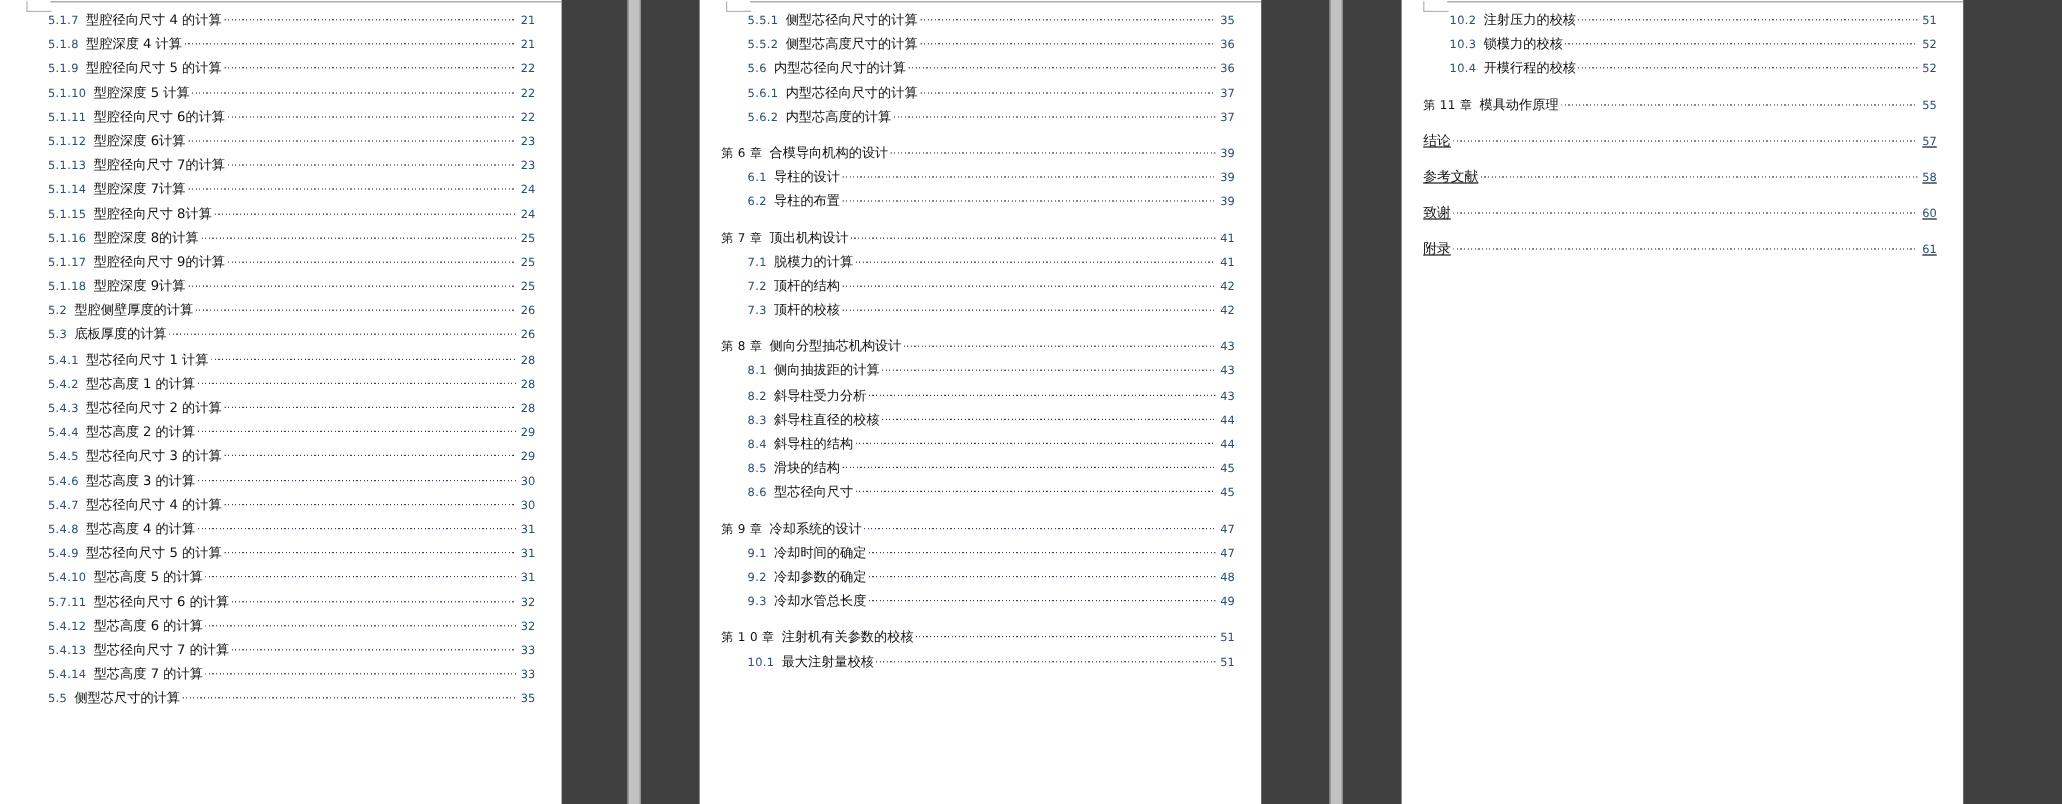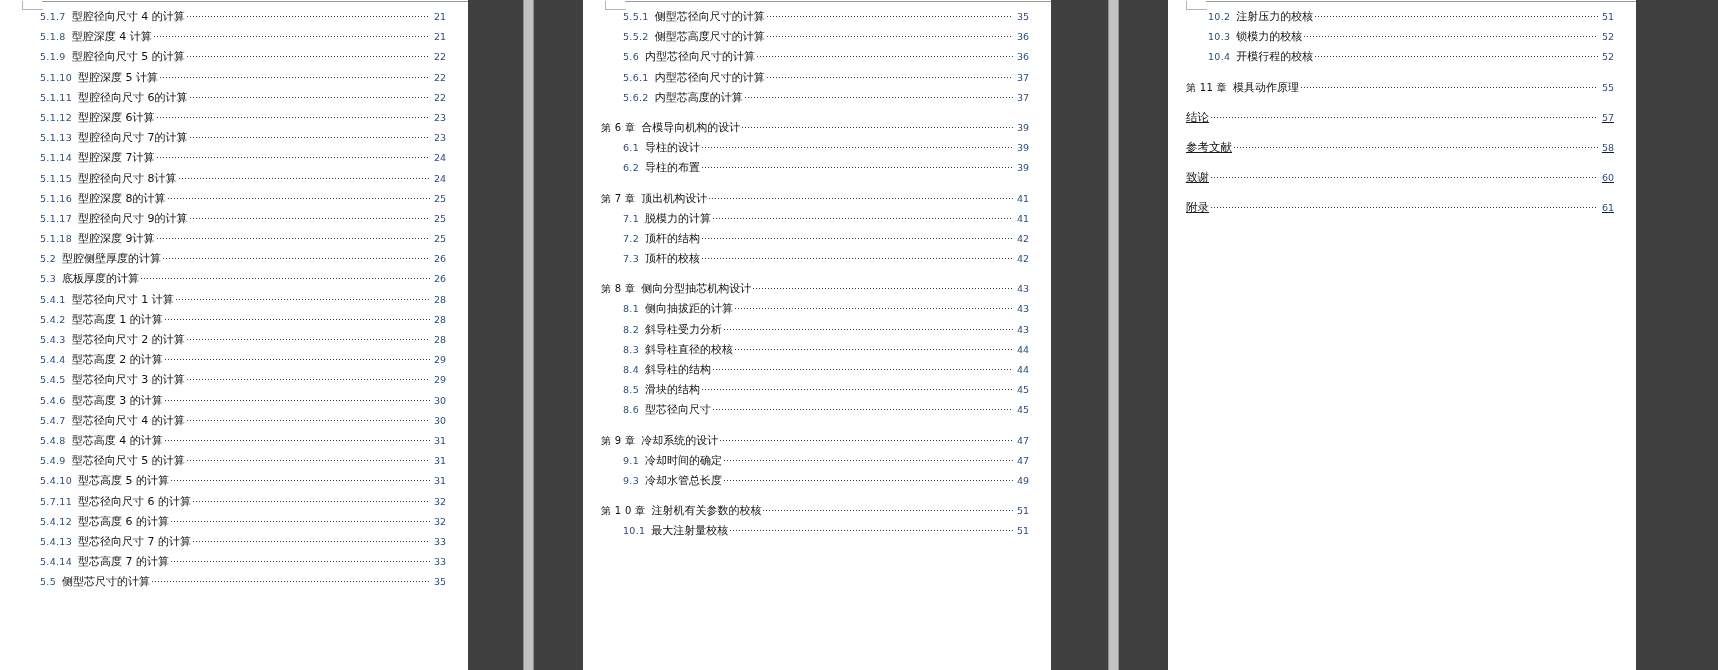--- a/index.html
+++ b/index.html
@@ -462,20 +462,26 @@
           <span class="toc-leader"></span>
           <span class="toc-page">47</span>
         </div>
         <div class="toc-row lvl-2">
           <span class="toc-num">9.1</span>
           <span class="toc-title">冷却时间的确定</span>
           <span class="toc-leader"></span>
           <span class="toc-page">47</span>
         </div>
         <div class="toc-row lvl-2">
+          <span class="toc-num">9.2</span>
+          <span class="toc-title">冷却参数的确定</span>
+          <span class="toc-leader"></span>
+          <span class="toc-page">48</span>
+        </div>
+        <div class="toc-row lvl-2">
           <span class="toc-num">9.3</span>
           <span class="toc-title">冷却水管总长度</span>
           <span class="toc-leader"></span>
           <span class="toc-page">49</span>
         </div>
         <div class="spacer-row"></div>
         <div class="toc-row lvl-chapter">
           <span class="toc-num">第 1 0 章</span>
           <span class="toc-title">注射机有关参数的校核</span>
           <span class="toc-leader"></span>

